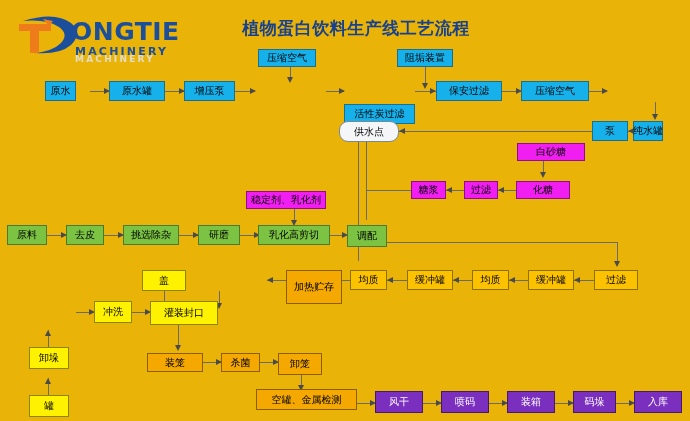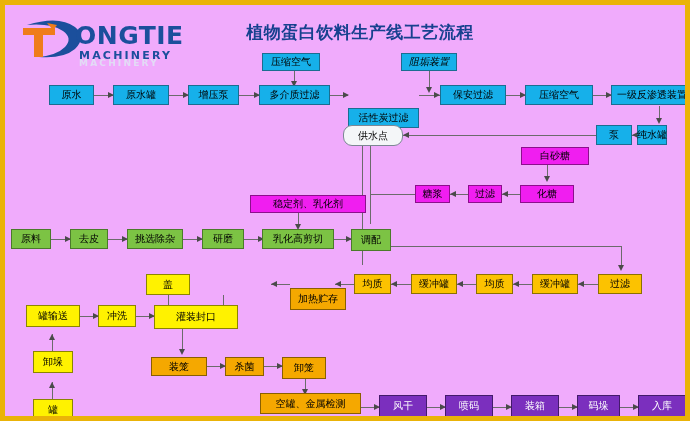--- a/index.html
+++ b/index.html
@@ -1,21 +1,21 @@
 <!DOCTYPE html>
 <html><head>
 <meta charset="utf-8">
 <style>
   html,body{margin:0;padding:0;background:#fff;}
   body{font-family:"DejaVu Sans","Liberation Sans",sans-serif;}
   #canvas{
     position:relative;
     width:690px;height:421px;
-    background:#f0abfc;
-    border:5px solid #eab308;
+    background:#eab308;
+    border:1px solid #eab308;
     box-sizing:border-box;
     overflow:hidden;
   }
   
   .logo{position:absolute;left:8px;top:6px;width:205px;height:56px;}
   .logo svg{display:block;}
   
   .title{
     position:absolute;left:205px;top:16px;width:300px;
     text-align:center;
@@ -194,59 +194,56 @@
   <div class="arw arw-r" style="left:369px;top:398.5px;"></div>
   <div class="ln lnh" style="left:422px;top:402px;width:18px;"></div>
   <div class="arw arw-r" style="left:435px;top:398.5px;"></div>
   <div class="ln lnh" style="left:488px;top:402px;width:18px;"></div>
   <div class="arw arw-r" style="left:501px;top:398.5px;"></div>
   <div class="ln lnh" style="left:554px;top:402px;width:18px;"></div>
   <div class="arw arw-r" style="left:567px;top:398.5px;"></div>
   <div class="ln lnh" style="left:615px;top:402px;width:18px;"></div>
   <div class="arw arw-r" style="left:628px;top:398.5px;"></div>
 
-  <div class="node n-blue" style="left:44px;top:80px;width:45px;height:20px;">原水</div>
+  <div class="node n-blue" style="left:44px;top:80px;width:31px;height:20px;">原水</div>
   <div class="node n-blue" style="left:108px;top:80px;width:56px;height:20px;">原水罐</div>
   <div class="node n-blue" style="left:183px;top:80px;width:51px;height:20px;">增压泵</div>
   <div class="node n-blue" style="left:257px;top:48px;width:58px;height:18px;">压缩空气</div>
-  <div class="node n-blue" style="left:254px;top:80px;width:71px;height:20px;">多介质过滤</div>
   <div class="node n-blue" style="left:343px;top:80px;width:71px;height:20px;margin-top:23px;">活性炭过滤</div>
-  <div class="node n-blue" style="left:396px;top:48px;width:56px;height:18px;font-style:italic;">阻垢装置</div>
+  <div class="node n-blue" style="left:396px;top:48px;width:56px;height:18px;">阻垢装置</div>
   <div class="node n-blue" style="left:435px;top:80px;width:66px;height:20px;font-family:Liberation Serif, serif;">保安过滤</div>
   <div class="node n-blue" style="left:520px;top:80px;width:68px;height:20px;">压缩空气</div>
-  <div class="node n-blue" style="left:606px;top:80px;width:82px;height:20px;">一级反渗透装置</div>
 
   <div class="node n-blue" style="left:632px;top:120px;width:30px;height:20px;">纯水罐</div>
   <div class="node n-blue" style="left:591px;top:120px;width:36px;height:20px;">泵</div>
   <div class="node n-white" style="left:338px;top:120px;width:60px;height:21px;border-radius:9px;">供水点</div>
 
   <div class="node n-magenta" style="left:516px;top:142px;width:68px;height:18px;">白砂糖</div>
   <div class="node n-magenta" style="left:515px;top:180px;width:54px;height:18px;">化糖</div>
   <div class="node n-magenta" style="left:463px;top:180px;width:34px;height:18px;">过滤</div>
   <div class="node n-magenta" style="left:410px;top:180px;width:35px;height:18px;">糖浆</div>
-  <div class="node n-magenta" style="left:245px;top:190px;width:116px;height:18px;">稳定剂、乳化剂</div>
+  <div class="node n-magenta" style="left:245px;top:190px;width:80px;height:18px;">稳定剂、乳化剂</div>
 
   <div class="node n-green" style="left:6px;top:224px;width:40px;height:20px;">原料</div>
   <div class="node n-green" style="left:65px;top:224px;width:38px;height:20px;">去皮</div>
   <div class="node n-green" style="left:122px;top:224px;width:56px;height:20px;">挑选除杂</div>
   <div class="node n-green" style="left:197px;top:224px;width:42px;height:20px;">研磨</div>
   <div class="node n-green" style="left:257px;top:224px;width:72px;height:20px;">乳化高剪切</div>
   <div class="node n-green" style="left:346px;top:224px;width:40px;height:22px;">调配</div>
 
   <div class="node n-gold" style="left:593px;top:269px;width:44px;height:20px;">过滤</div>
   <div class="node n-gold" style="left:527px;top:269px;width:46px;height:20px;">缓冲罐</div>
   <div class="node n-gold" style="left:471px;top:269px;width:37px;height:20px;">均质</div>
   <div class="node n-gold" style="left:406px;top:269px;width:46px;height:20px;">缓冲罐</div>
   <div class="node n-gold" style="left:349px;top:269px;width:37px;height:20px;">均质</div>
-  <div class="node n-orange" style="left:285px;top:283px;width:56px;height:22px;">加热贮存</div>
+  <div class="node n-orange" style="left:285px;top:269px;width:56px;height:34px;">加热贮存</div>
 
   <div class="node n-yellow" style="left:141px;top:269px;width:44px;height:21px;">盖</div>
-  <div class="node n-yellow" style="left:149px;top:300px;width:84px;height:24px;">灌装封口</div>
+  <div class="node n-yellow" style="left:149px;top:300px;width:68px;height:24px;">灌装封口</div>
   <div class="node n-yellow" style="left:93px;top:300px;width:38px;height:22px;">冲洗</div>
-  <div class="node n-yellow" style="left:21px;top:300px;width:54px;height:22px;">罐输送</div>
   <div class="node n-yellow" style="left:28px;top:346px;width:40px;height:22px;">卸垛</div>
   <div class="node n-yellow" style="left:28px;top:394px;width:40px;height:22px;">罐</div>
 
   <div class="node n-orange" style="left:146px;top:352px;width:56px;height:19px;">装笼</div>
   <div class="node n-orange" style="left:220px;top:352px;width:39px;height:19px;">杀菌</div>
   <div class="node n-orange" style="left:277px;top:352px;width:44px;height:22px;">卸笼</div>
   <div class="node n-orange" style="left:255px;top:388px;width:101px;height:21px;">空罐、金属检测</div>
 
   <div class="node n-purple" style="left:374px;top:390px;width:48px;height:22px;">风干</div>
   <div class="node n-purple" style="left:440px;top:390px;width:48px;height:22px;">喷码</div>

